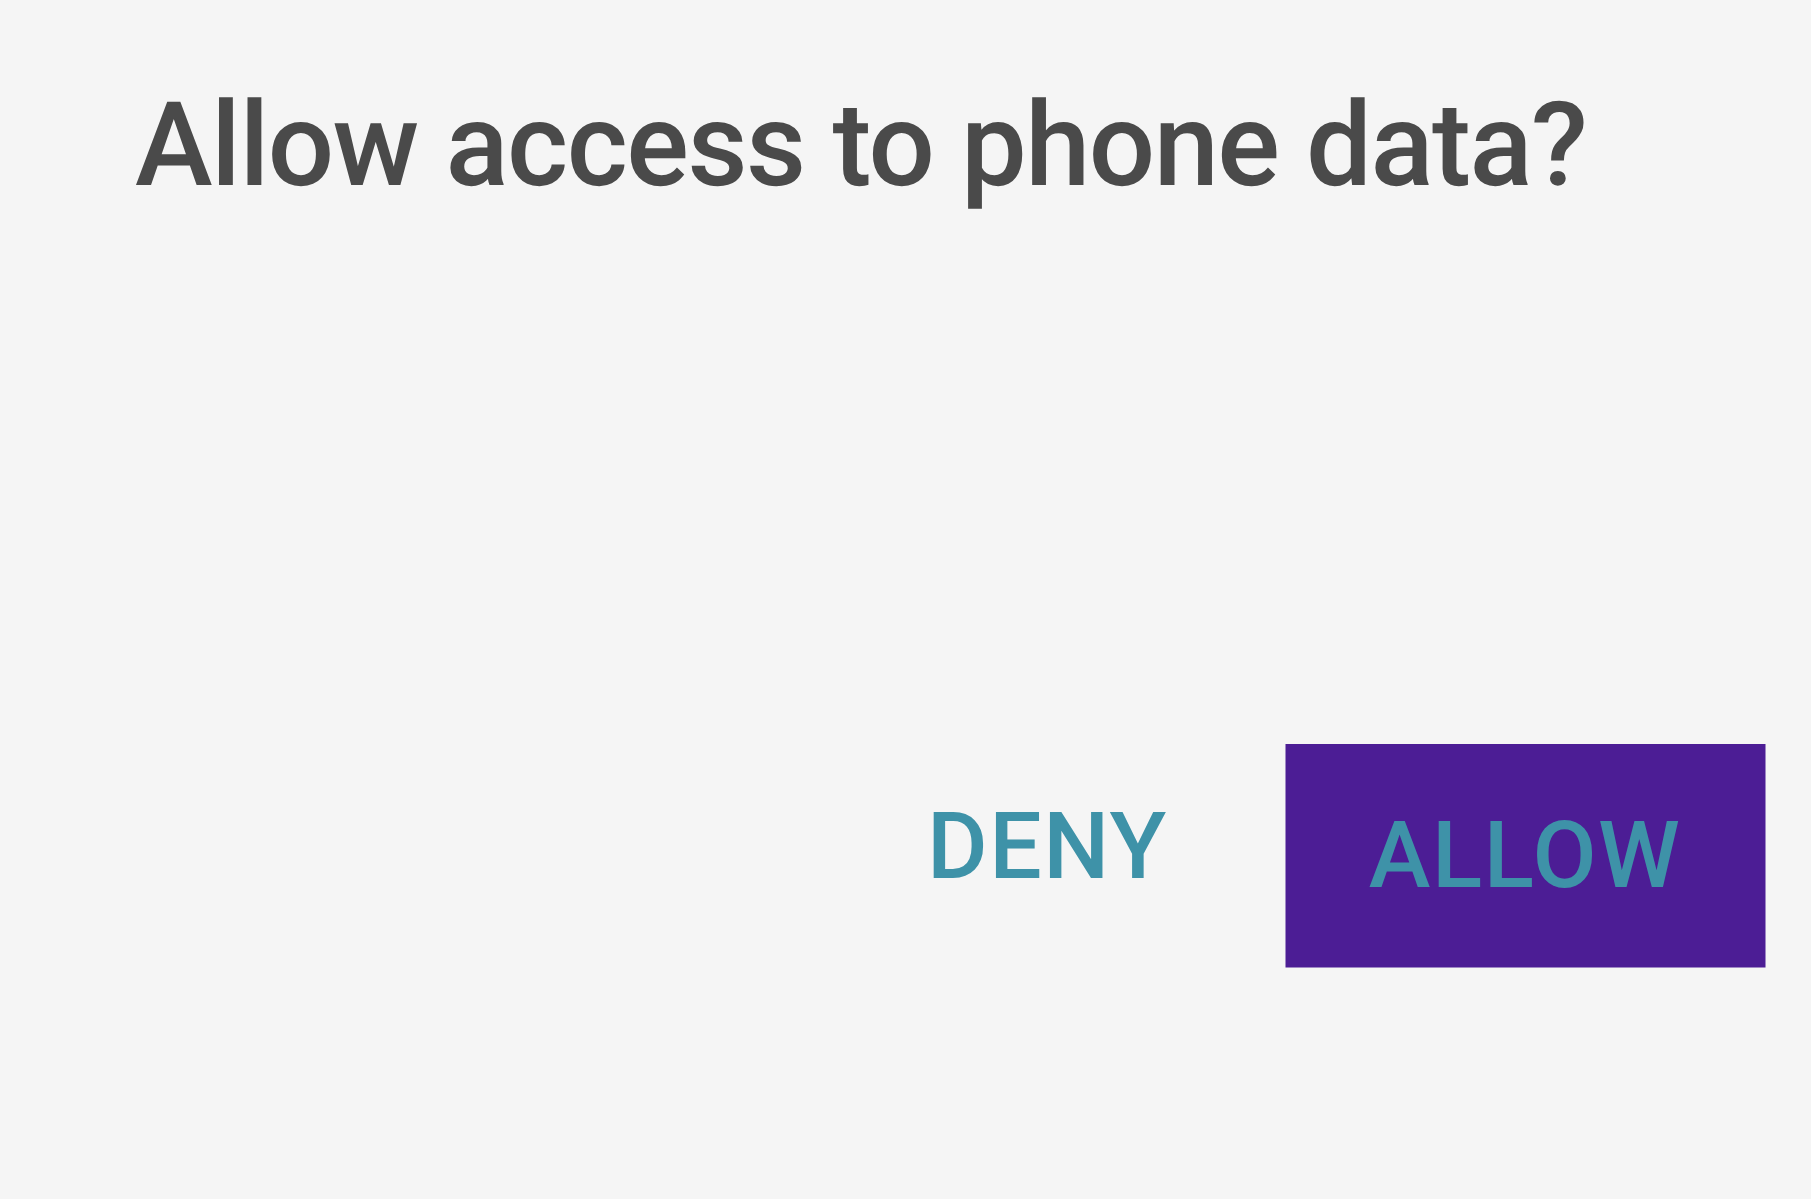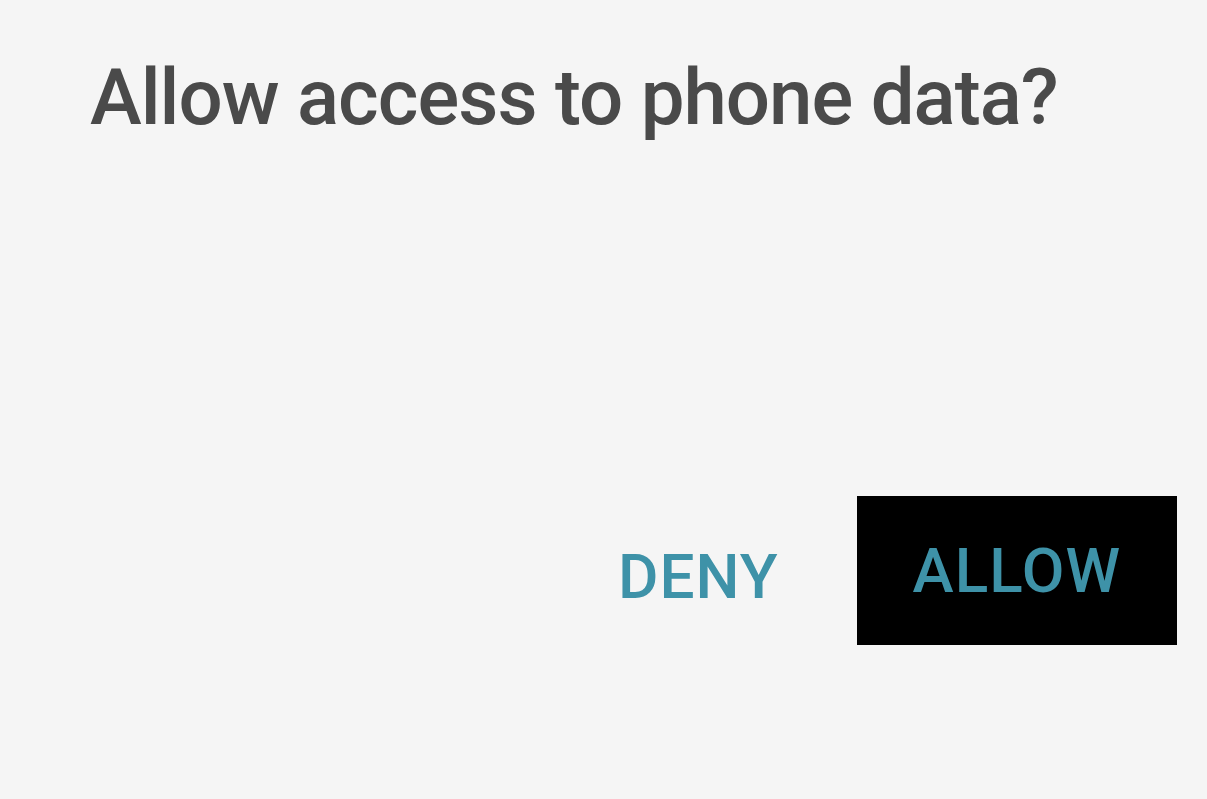--- a/index.html
+++ b/index.html
@@ -37,40 +37,40 @@
       line-height: 1.45;
       margin-top: 130px;
       letter-spacing: -0.5px;
       font-family: Roboto, "Helvetica Neue", Arial, sans-serif;
     }
     .button-row {
       position: absolute;
       bottom: 18px;
       right: 30px;
       display: flex;
-      align-items: flex-end;
+      align-items: flex-start;
     }
     .btn {
       font-size: 62px;
       font-weight: 500;
       letter-spacing: 1px;
       text-align: center;
       padding: 32px 48px;
       border: none;
       background: transparent;
       cursor: pointer;
       font-family: Roboto, "Helvetica Neue", Arial, sans-serif;
     }
     .btn-deny {
       color: #3e92a8;
       margin-right: 30px;
     }
     .btn-allow {
       color: #3e92a8;
-      background: #000000;
+      background: #4c1d95;
       padding: 38px 56px;
     }
   </style>
 </head>
 <body>
 
 <div class="dialog">
   <h1 class="title">Allow access to phone data?</h1>
   <div class="button-row">
     <button class="btn btn-deny">DENY</button>

